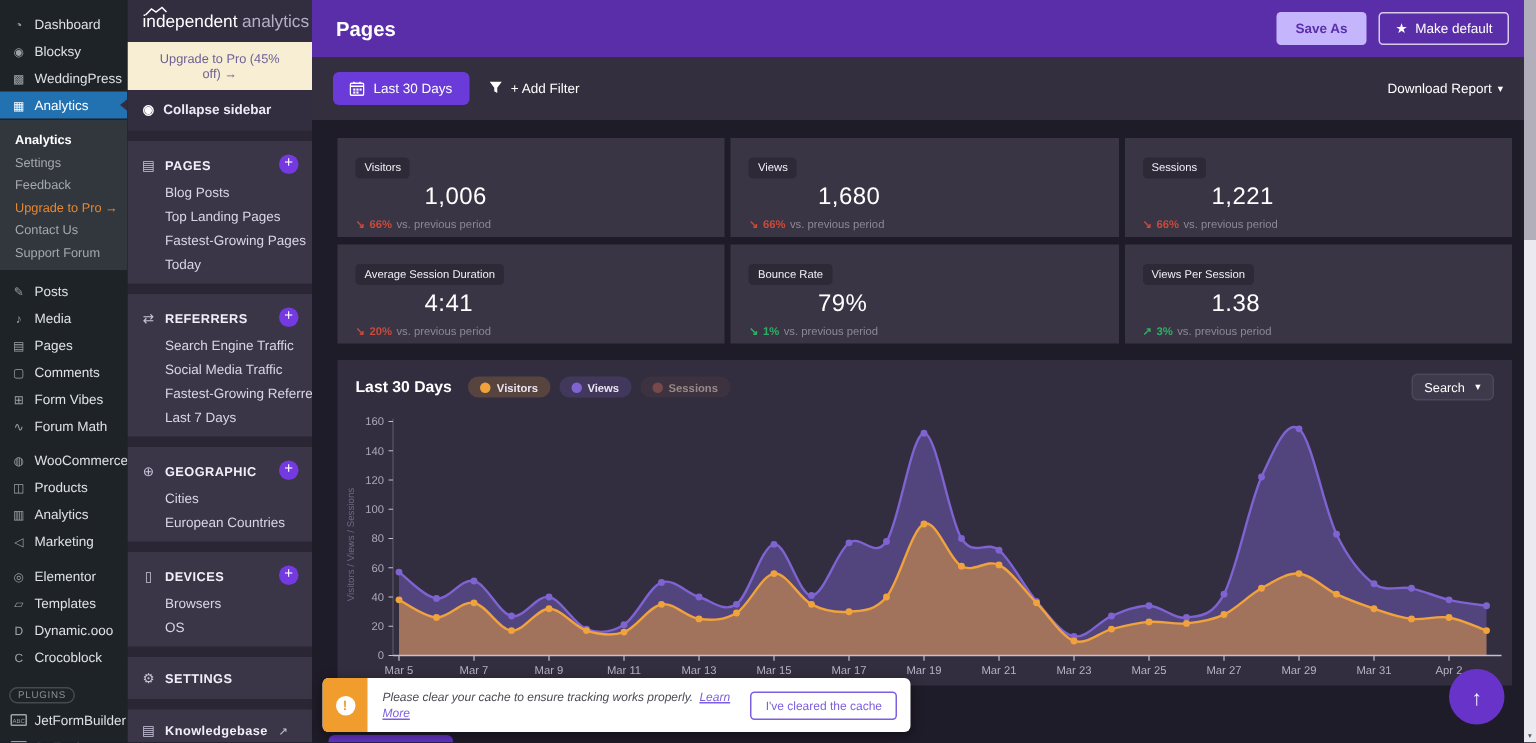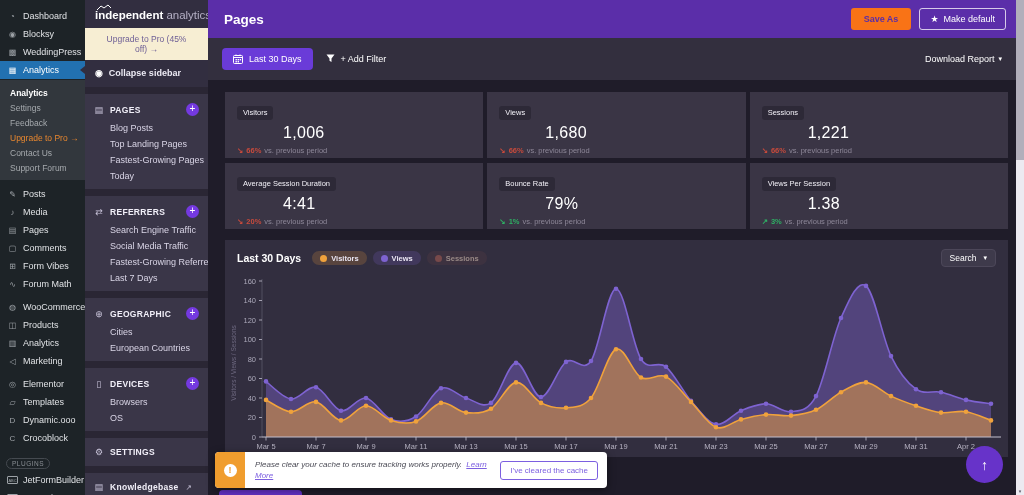--- a/index.html
+++ b/index.html
@@ -22,21 +22,21 @@
   .wp-group{margin-top:5px;}
   .wp-plugins-label{margin:4px 6px 2px;font-size:6.5px;color:#8a8f94;border:1px solid #454a50;
                     border-radius:6px;display:inline-block;padding:0 5px;line-height:9px;letter-spacing:.5px;}
   .abc-box{width:11px;height:8px;border:1px solid #9da2a7;border-radius:1px;font-size:4px;line-height:7px;
            text-align:center;color:#9da2a7;flex:none;box-sizing:border-box;}
   
   #ia-sidebar{position:absolute;left:85px;top:0;width:123px;height:495px;background:#2a2634;
               box-sizing:border-box;overflow:hidden;}
   .ia-top{background:#322e40;}
   .ia-logo{padding:9px 10px 7px;font-size:11.5px;color:#fff;position:relative;white-space:nowrap;}
-  .ia-logo .primary{font-weight:bold;}
+  .ia-logo .primary{font-weight:normal;}
   .ia-logo .secondary{color:#b4afc4;margin-left:3px;}
   .logo-zigzag{position:absolute;top:4px;left:11px;}
   .ia-banner{background:#f7eed3;color:#6f6096;font-size:8.5px;text-align:center;padding:6px 20px;cursor:pointer;}
   .ia-collapse{display:flex;align-items:center;gap:6px;padding:8px 10px 9px;color:#eceaf4;font-size:9px;
                font-weight:bold;cursor:pointer;}
   .ia-collapse-icon{font-size:9px;color:#fff;}
   #ia-sections{margin-top:7px;}
   .ia-card{background:#3a3648;margin-bottom:7px;padding:5px 0;}
   .ia-card-head{display:flex;align-items:center;gap:6px;padding:4px 9px;cursor:pointer;}
   .ia-head-icon{font-size:9px;color:#c9c4da;width:10px;text-align:center;flex:none;}
@@ -44,21 +44,21 @@
   .ia-external{font-size:7.5px;color:#cac5da;margin-left:1px;}
   .ia-spacer{flex:1;}
   .ia-plus{width:13px;height:13px;border-radius:50%;background:#7439e0;color:#fff;font-size:10px;
            line-height:12px;text-align:center;flex:none;cursor:pointer;}
   .ia-item{padding:3px 9px 3px 25px;font-size:9px;color:#d9d5e6;cursor:pointer;white-space:nowrap;}
   
   #main{position:absolute;left:208px;top:0;width:808px;height:495px;background:#1f1c29;}
   .page-header{position:absolute;top:0;left:0;right:0;height:38px;background:#5b2ea9;display:flex;
                align-items:center;padding:0 10px 0 16px;box-sizing:border-box;}
   .page-title{font-size:13.5px;font-weight:bold;color:#fff;flex:1;}
-  .btn-save{background:#f97316;color:#5b2ea9;font-size:9px;font-weight:bold;padding:6px 13px;border-radius:3px;
+  .btn-save{background:#c4b5fd;color:#5b2ea9;font-size:9px;font-weight:bold;padding:6px 13px;border-radius:3px;
             margin-right:8px;cursor:pointer;}
   .btn-default{border:1px solid rgba(255,255,255,.75);color:#fff;font-size:9px;padding:5px 10px;
                border-radius:3px;display:flex;gap:5px;align-items:center;cursor:pointer;}
   .star{font-size:9px;}
   .toolbar{position:absolute;top:38px;left:0;right:0;height:42px;background:#332f3e;display:flex;
            align-items:center;padding:0 14px;gap:13px;box-sizing:border-box;}
   .btn-range{background:#6a3bd8;color:#fff;font-size:9px;padding:6px 11px;border-radius:4px;display:flex;
              align-items:center;gap:6px;cursor:pointer;}
   .filter{display:flex;align-items:flex-start;gap:6px;color:#fff;font-size:9px;cursor:pointer;}
   .download{margin-left:auto;color:#fff;font-size:9px;display:flex;gap:4px;align-items:center;cursor:pointer;}

